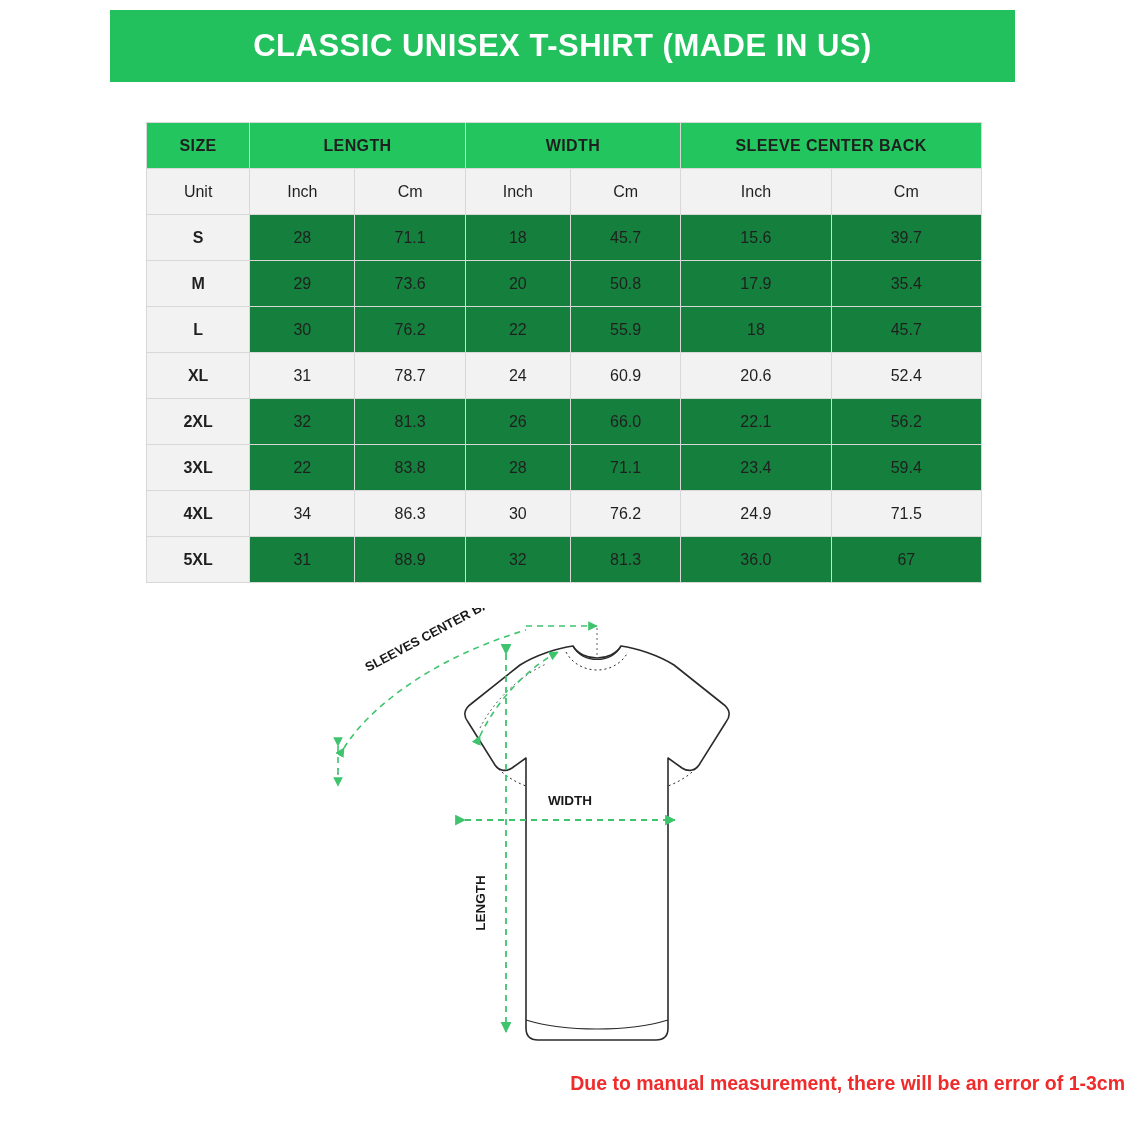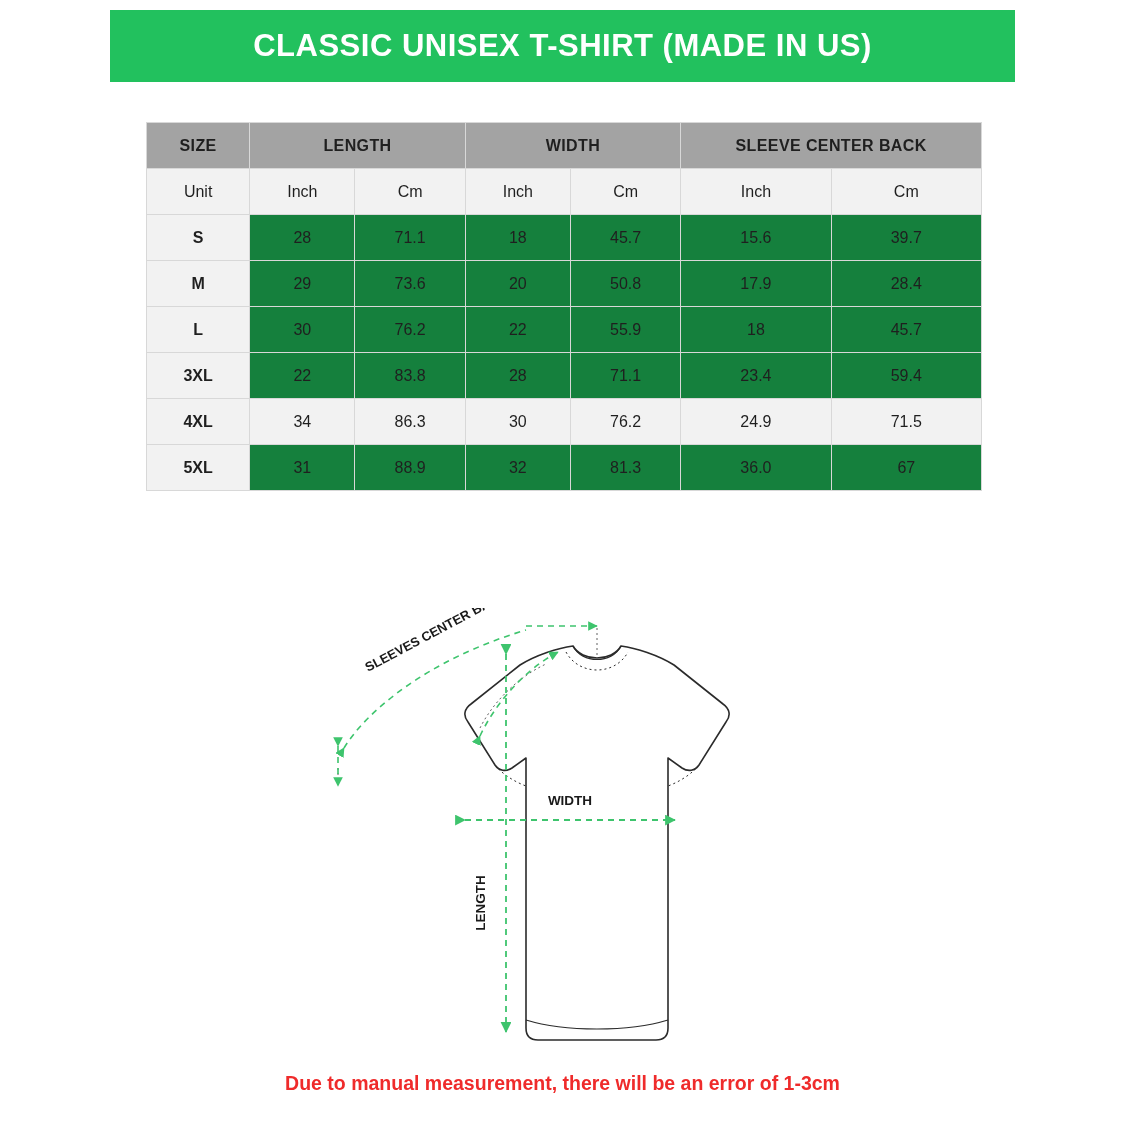--- a/index.html
+++ b/index.html
@@ -57,21 +57,21 @@
   table.size-table th,
   table.size-table td {
     border: 1px solid #d8d8d8;
     text-align: center;
     font-size: 16px;
     color: #1f1f1f;
     height: 45px;
     padding: 0;
   }
   .hdr-row th {
-    background: #a3a3a3;
+    background: #22c55e;
     font-weight: bold;
     font-size: 16.5px;
     height: 51px;
     letter-spacing: 0.4px;
   }
   .unit-row th {
     background: #f2f2f2;
     font-weight: normal;
     font-size: 16px;
     height: 45px;
@@ -104,21 +104,21 @@
   .illus svg {
     display: block;
   }
 
   
   .footer-note {
     position: absolute;
     left: 0;
     top: 1072px;
     width: 1125px;
-    text-align: center;
+    text-align: right;
     color: #ef2b2b;
     font-size: 19.5px;
     font-weight: bold;
   }
 </style>
 </head>
 <body>
 
 <div class="page">
 
@@ -164,30 +164,48 @@
           <td>15.6</td>
           <td>39.7</td>
         </tr>
         <tr>
           <td class="size-cell">M</td>
           <td>29</td>
           <td>73.6</td>
           <td>20</td>
           <td>50.8</td>
           <td>17.9</td>
-          <td>28.4</td>
+          <td>35.4</td>
         </tr>
         <tr>
           <td class="size-cell">L</td>
           <td>30</td>
           <td>76.2</td>
           <td>22</td>
           <td>55.9</td>
           <td>18</td>
           <td>45.7</td>
+        </tr>
+        <tr class="alt">
+          <td class="size-cell">XL</td>
+          <td>31</td>
+          <td>78.7</td>
+          <td>24</td>
+          <td>60.9</td>
+          <td>20.6</td>
+          <td>52.4</td>
+        </tr>
+        <tr>
+          <td class="size-cell">2XL</td>
+          <td>32</td>
+          <td>81.3</td>
+          <td>26</td>
+          <td>66.0</td>
+          <td>22.1</td>
+          <td>56.2</td>
         </tr>
         <tr>
           <td class="size-cell">3XL</td>
           <td>22</td>
           <td>83.8</td>
           <td>28</td>
           <td>71.1</td>
           <td>23.4</td>
           <td>59.4</td>
         </tr>

